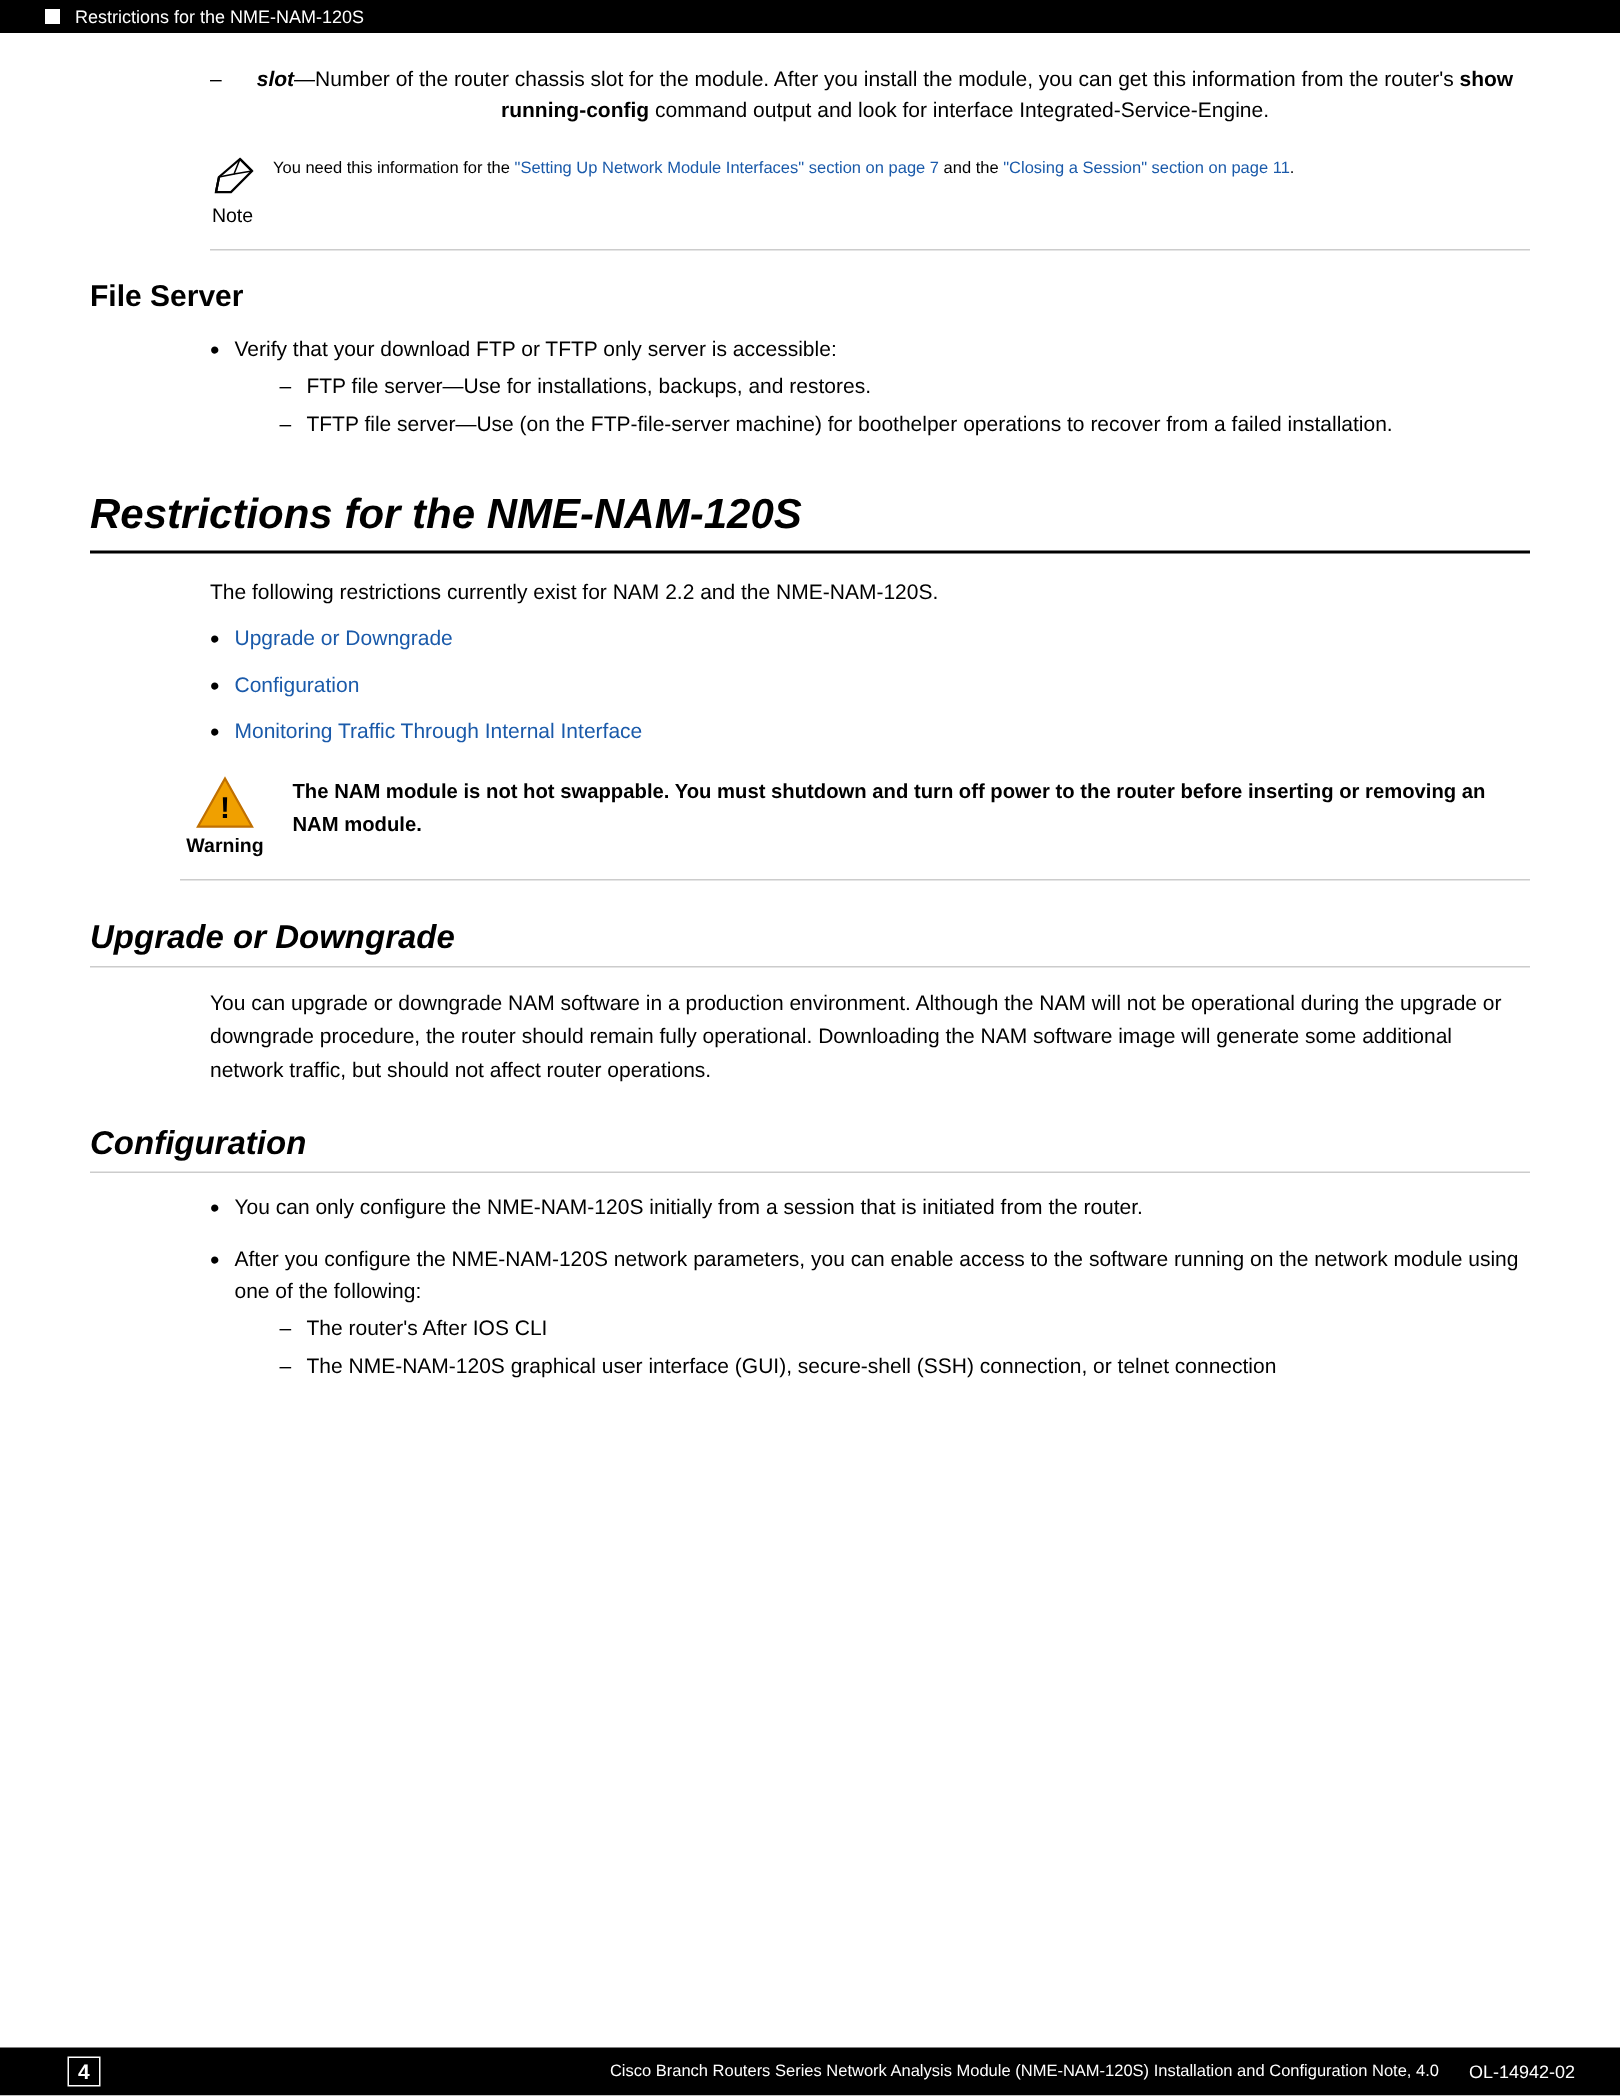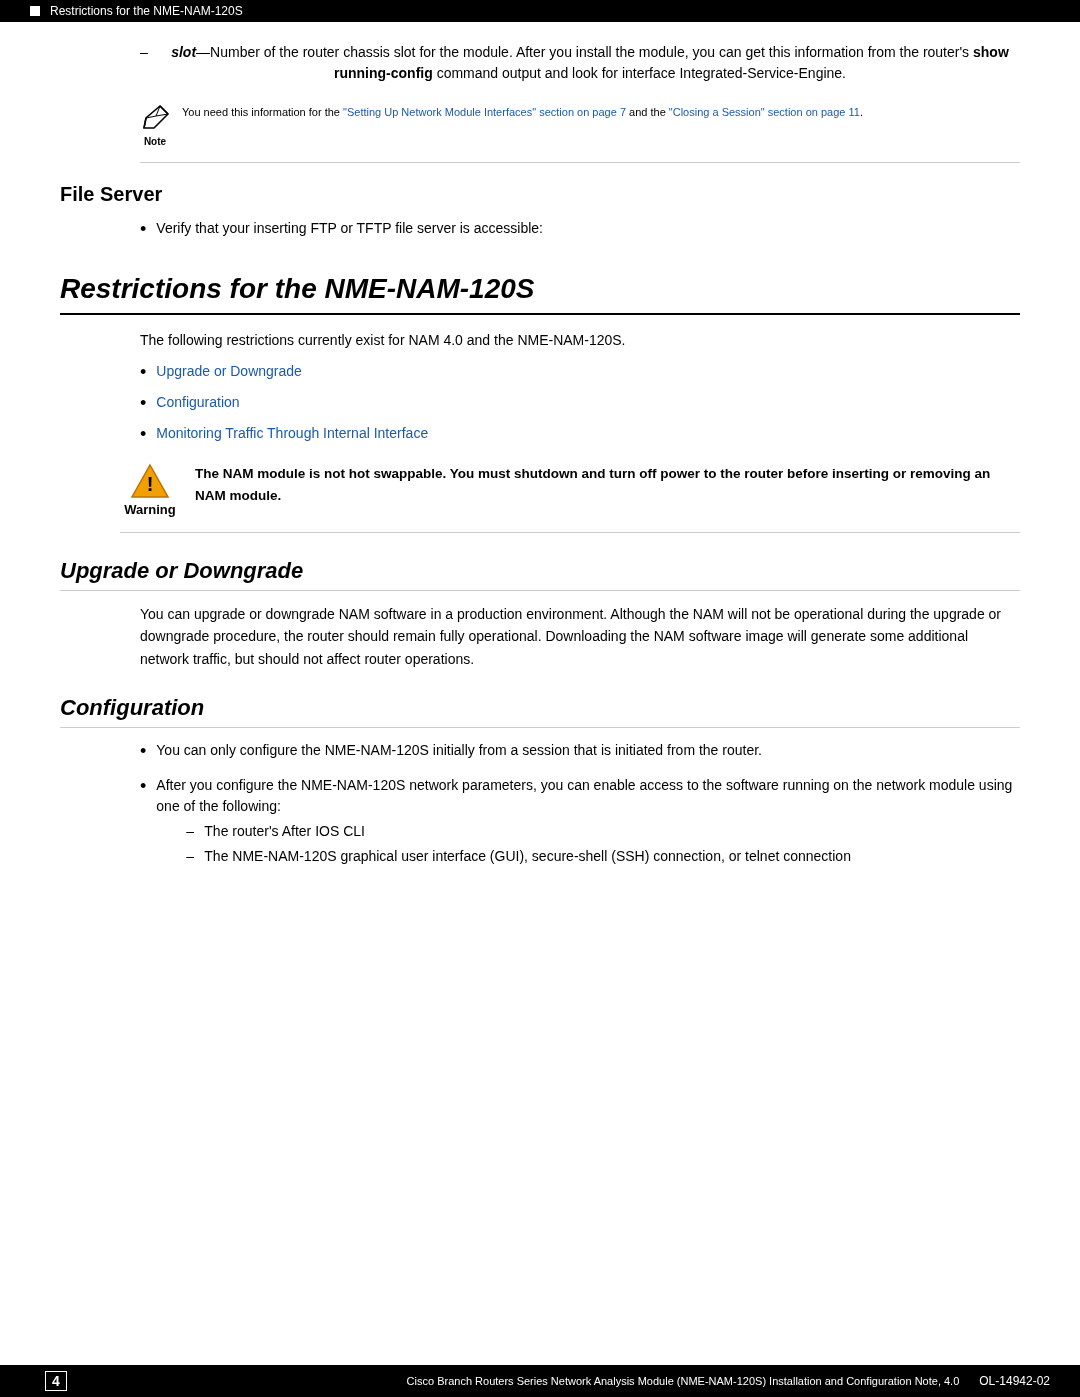--- a/index.html
+++ b/index.html
@@ -77,22 +77,22 @@
       flex-direction: column;
       align-items: center;
       margin-right: 12px;
       flex-shrink: 0;
     }
     .note-pencil-icon {
       width: 30px;
       height: 30px;
     }
     .note-label {
-      font-weight: bold;
-      font-size: 10px;
+      font-weight: normal;
+      font-size: 13px;
       margin-top: 2px;
     }
     .note-text {
       line-height: 1.5;
       font-size: 11px;
     }
     .note-text a, .link {
       color: #1a5aaa;
       text-decoration: none;
     }
@@ -279,28 +279,32 @@
         <span>You need this information for the </span><a href="#" class="link">"Setting Up Network Module Interfaces" section on page 7</a><span> and the </span><a href="#" class="link">"Closing a Session" section on page 11</a><span>.</span>
       </div>
     </div>
 
     <div class="section-heading-small">File Server</div>
 
     <div class="bullet-list">
       <div class="bullet-item">
         <span class="bullet-dot">•</span>
         <div>
-          <span>Verify that your inserting FTP or TFTP file server is accessible:</span>
+          <span>Verify that your download FTP or TFTP only server is accessible:</span>
+          <div class="sub-list">
+            <div class="sub-item">FTP file server—Use for installations, backups, and restores.</div>
+            <div class="sub-item">TFTP file server—Use (on the FTP-file-server machine) for boothelper operations to recover from a failed installation.</div>
+          </div>
         </div>
       </div>
     </div>
 
     <div class="chapter-heading">Restrictions for the NME-NAM-120S</div>
 
-    <div class="chapter-intro">The following restrictions currently exist for NAM 4.0 and the NME-NAM-120S.</div>
+    <div class="chapter-intro">The following restrictions currently exist for NAM 2.2 and the NME-NAM-120S.</div>
 
     <div class="bullet-list">
       <div class="bullet-item">
         <span class="bullet-dot">•</span>
         <a href="#" class="link">Upgrade or Downgrade</a>
       </div>
       <div class="bullet-item">
         <span class="bullet-dot">•</span>
         <a href="#" class="link">Configuration</a>
       </div>

